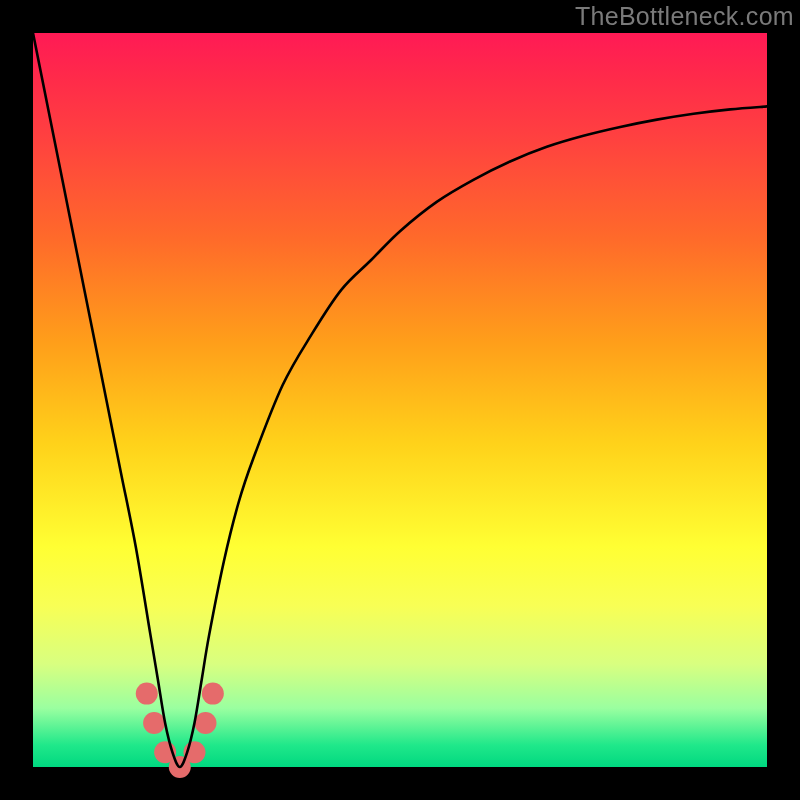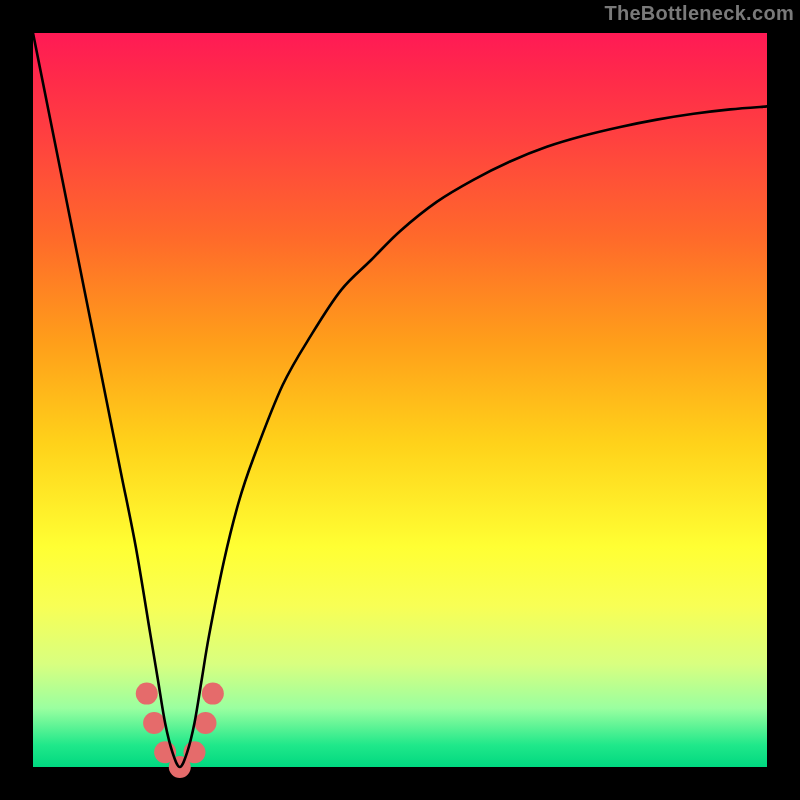--- a/index.html
+++ b/index.html
@@ -36,23 +36,23 @@
       #9affa0 92%,
       #20e88a 97%,
       #00d880 100%
     );
   }
   .watermark {
     position: absolute;
     top: 2px;
     right: 6px;
     color: #7a7a7a;
-    font-size: 20px;
+    font-size: 25px;
     letter-spacing: 0.3px;
-    font-weight: 700;
+    font-weight: 400;
     user-select: none;
   }
   svg.overlay {
     position: absolute;
     left: 0;
     top: 0;
     width: 734px;
     height: 734px;
     overflow: visible;
   }

